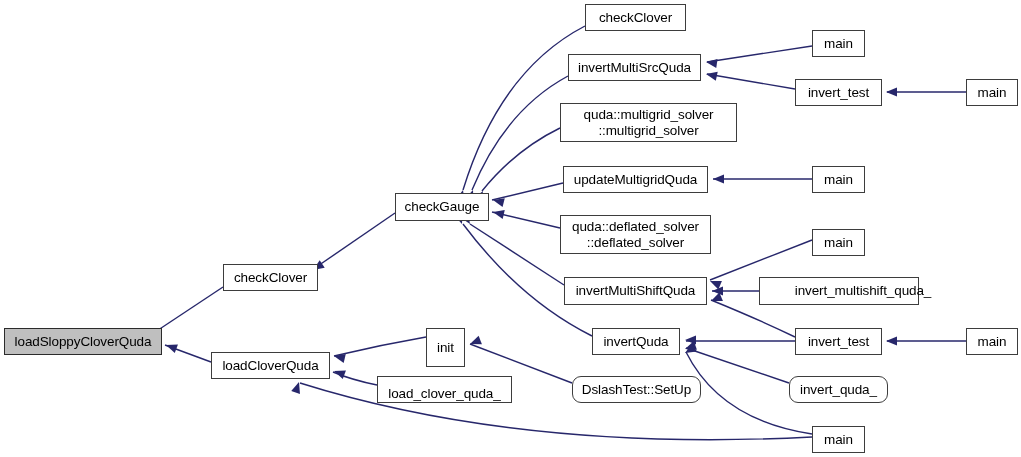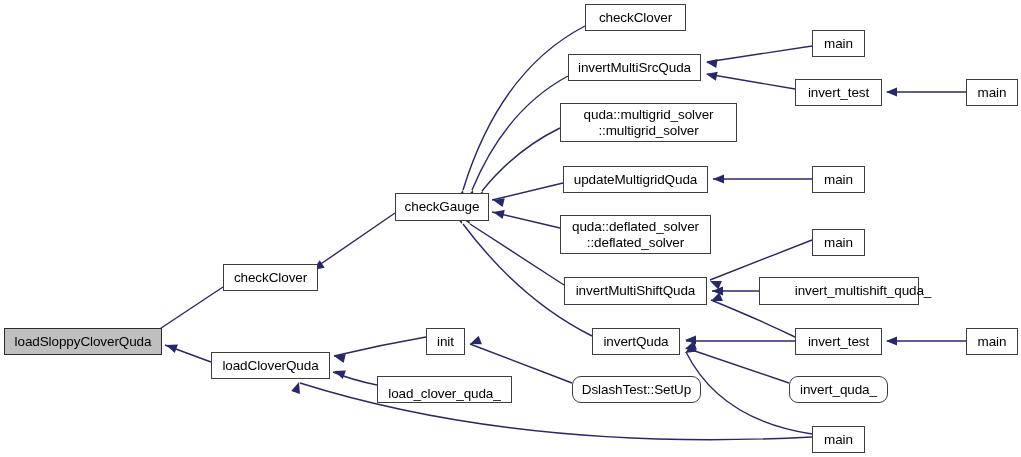--- a/index.html
+++ b/index.html
@@ -102,21 +102,21 @@
       <polygon points="0,0 -11,-4.6 -11,4.6" fill="#27276b" transform="translate(685,353) rotate(150)"></polygon>
       <polygon points="0,0 -11,-4.6 -11,4.6" fill="#27276b" transform="translate(886,341) rotate(180)"></polygon>
       <polygon points="0,0 -11,-4.6 -11,4.6" fill="#27276b" transform="translate(470,344) rotate(159)"></polygon>
     </svg>
 
   <div id="node-layer">
       <div class="node highlight" style="left: 4px; top: 328px; width: 158px; height: 27px;"><span class="label">loadSloppyCloverQuda</span></div>
       <div class="node" style="left: 223px; top: 264px; width: 95px; height: 27px;"><span class="label">checkClover</span></div>
       <div class="node" style="left: 211px; top: 352px; width: 119px; height: 27px;"><span class="label">loadCloverQuda</span></div>
       <div class="node" style="left: 395px; top: 193px; width: 94px; height: 28px;"><span class="label">checkGauge</span></div>
-      <div class="node" style="left: 426px; top: 328px; width: 39px; height: 27px;"><span class="label">init</span></div>
+      <div class="node" style="left: 426px; top: 328px; width: 39px; height: 39px;"><span class="label">init</span></div>
       <div class="node" style="left: 377px; top: 376px; width: 135px; height: 27px; align-items: flex-end;"><span class="label">load_clover_quda_</span></div>
       <div class="node" style="left: 585px; top: 4px; width: 101px; height: 27px;"><span class="label">checkClover</span></div>
       <div class="node" style="left: 568px; top: 54px; width: 133px; height: 27px;"><span class="label">invertMultiSrcQuda</span></div>
       <div class="node" style="left: 560px; top: 103px; width: 177px; height: 39px;"><span class="label"><span style="display: block;">quda::multigrid_solver</span><span style="display: block;">::multigrid_solver</span></span></div>
       <div class="node" style="left: 563px; top: 166px; width: 145px; height: 27px;"><span class="label">updateMultigridQuda</span></div>
       <div class="node" style="left: 560px; top: 215px; width: 151px; height: 39px;"><span class="label"><span style="display: block;">quda::deflated_solver</span><span style="display: block;">::deflated_solver</span></span></div>
       <div class="node" style="left: 564px; top: 277px; width: 143px; height: 28px;"><span class="label">invertMultiShiftQuda</span></div>
       <div class="node" style="left: 592px; top: 328px; width: 88px; height: 27px;"><span class="label">invertQuda</span></div>
       <div class="node" style="left: 572px; top: 376px; width: 129px; height: 27px; border-radius: 9px;"><span class="label">DslashTest::SetUp</span></div>
       <div class="node" style="left: 812px; top: 30px; width: 53px; height: 27px;"><span class="label">main</span></div>

